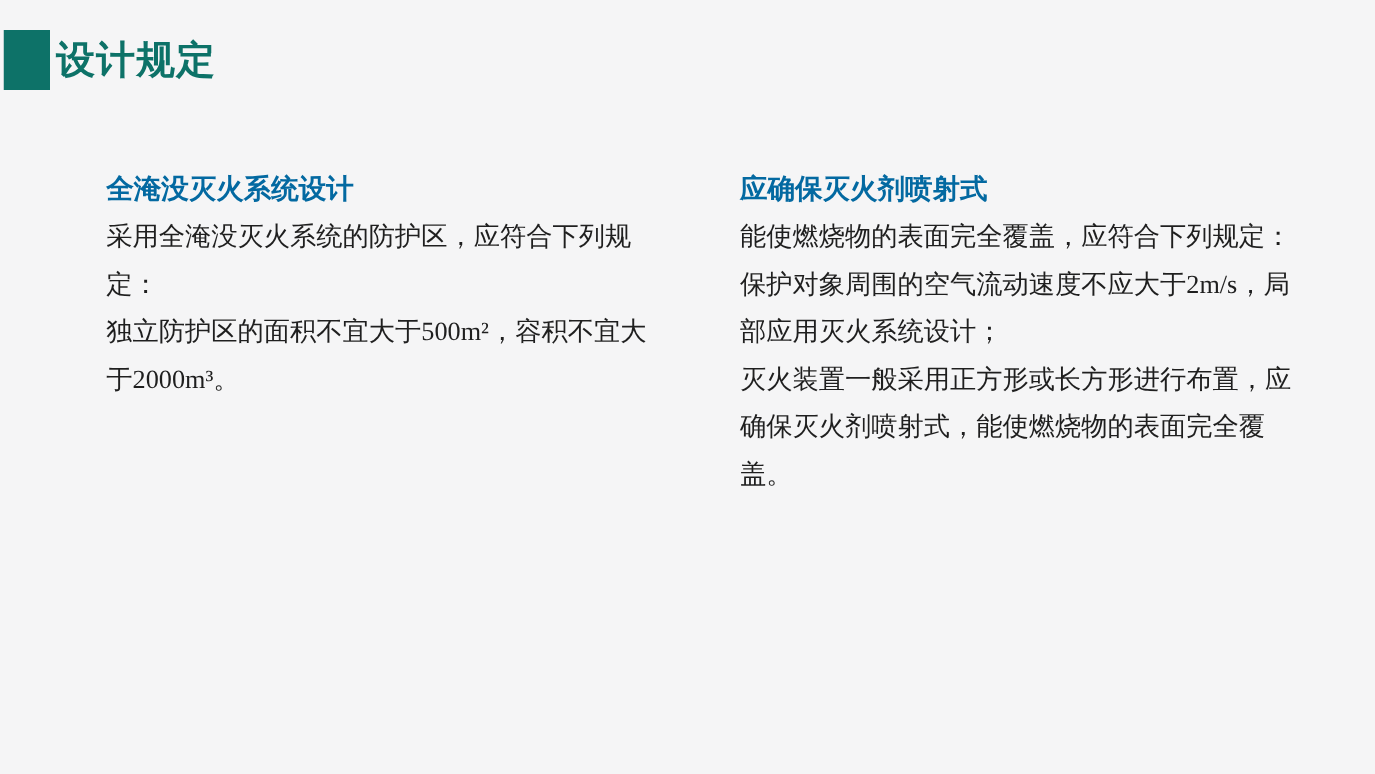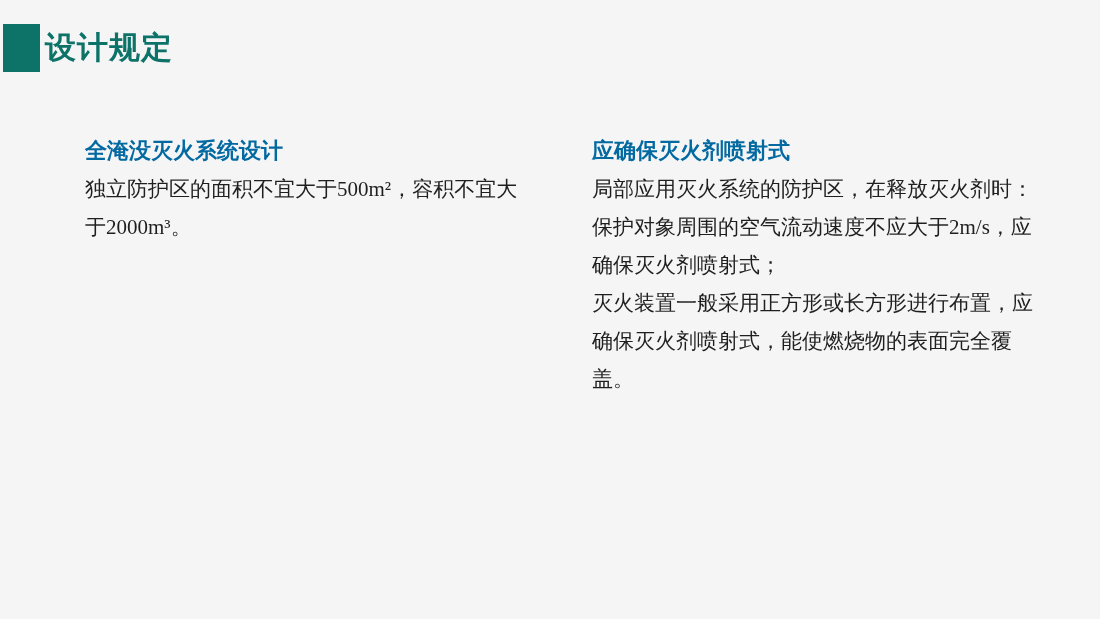--- a/index.html
+++ b/index.html
@@ -67,25 +67,26 @@
 
   <header>
     <span class="accent-square"></span>
     <h1 class="slide-title">设计规定</h1>
   </header>
 
   <main class="content">
 
     <section class="col col-left">
       <h2>全淹没灭火系统设计</h2>
+      <p>采用全淹没灭火系统的防护区，应符合下列规定：</p>
       <p>独立防护区的面积不宜大于500m²，容积不宜大于2000m³。</p>
     </section>
 
     <section class="col col-right">
       <h2>应确保灭火剂喷射式</h2>
-      <p>局部应用灭火系统的防护区，在释放灭火剂时：</p>
-      <p>保护对象周围的空气流动速度不应大于2m/s，应确保灭火剂喷射式；</p>
+      <p>能使燃烧物的表面完全覆盖，应符合下列规定：</p>
+      <p>保护对象周围的空气流动速度不应大于2m/s，局部应用灭火系统设计；</p>
       <p>灭火装置一般采用正方形或长方形进行布置，应确保灭火剂喷射式，能使燃烧物的表面完全覆盖。</p>
     </section>
 
   </main>
 
 </div>
 
 </body></html>

